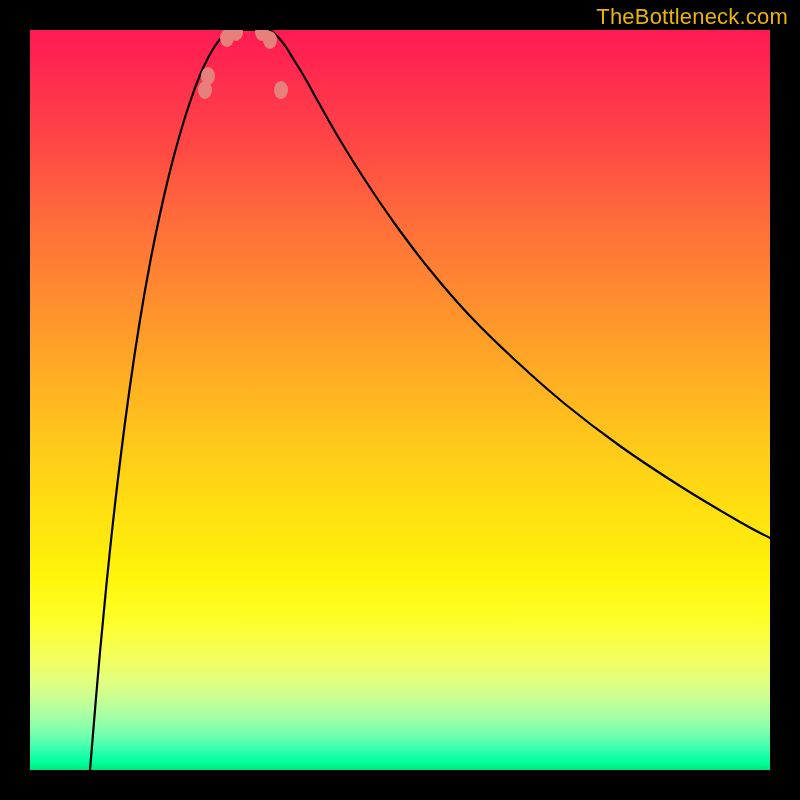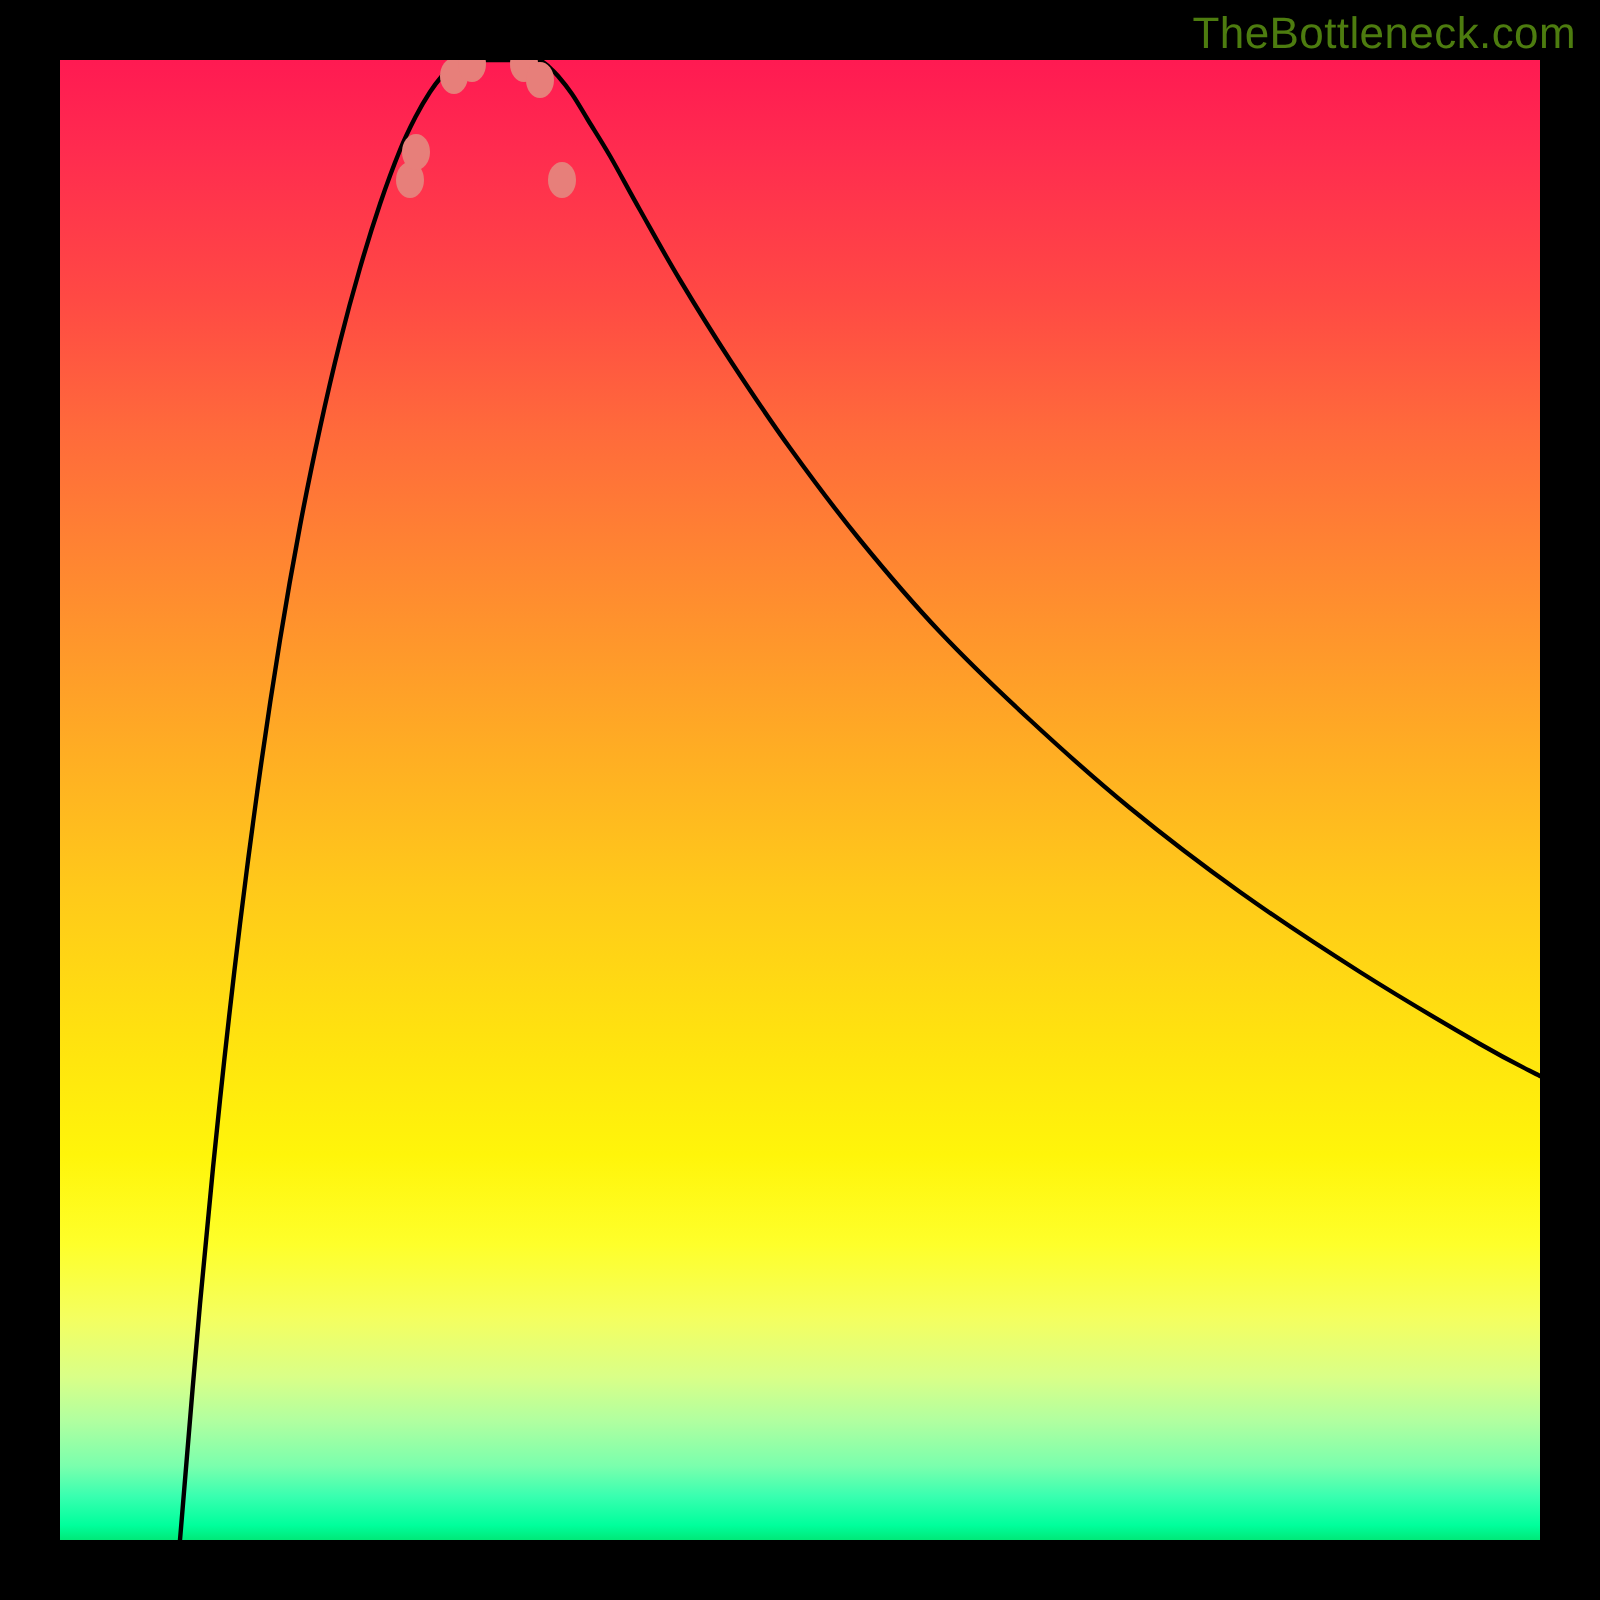--- a/index.html
+++ b/index.html
@@ -54,21 +54,21 @@
   .curves {
     position: absolute;
     inset: 0;
     width: 740px;
     height: 740px;
   }
   .watermark {
     position: absolute;
     top: 4px;
     right: 12px;
-    color: #4d7c0f;
+    color: #eab308;
     font-size: 22px;
     font-weight: 500;
     letter-spacing: 0.2px;
     user-select: none;
   }
 </style>
 </head>
 <body>
 
 <div class="frame">

